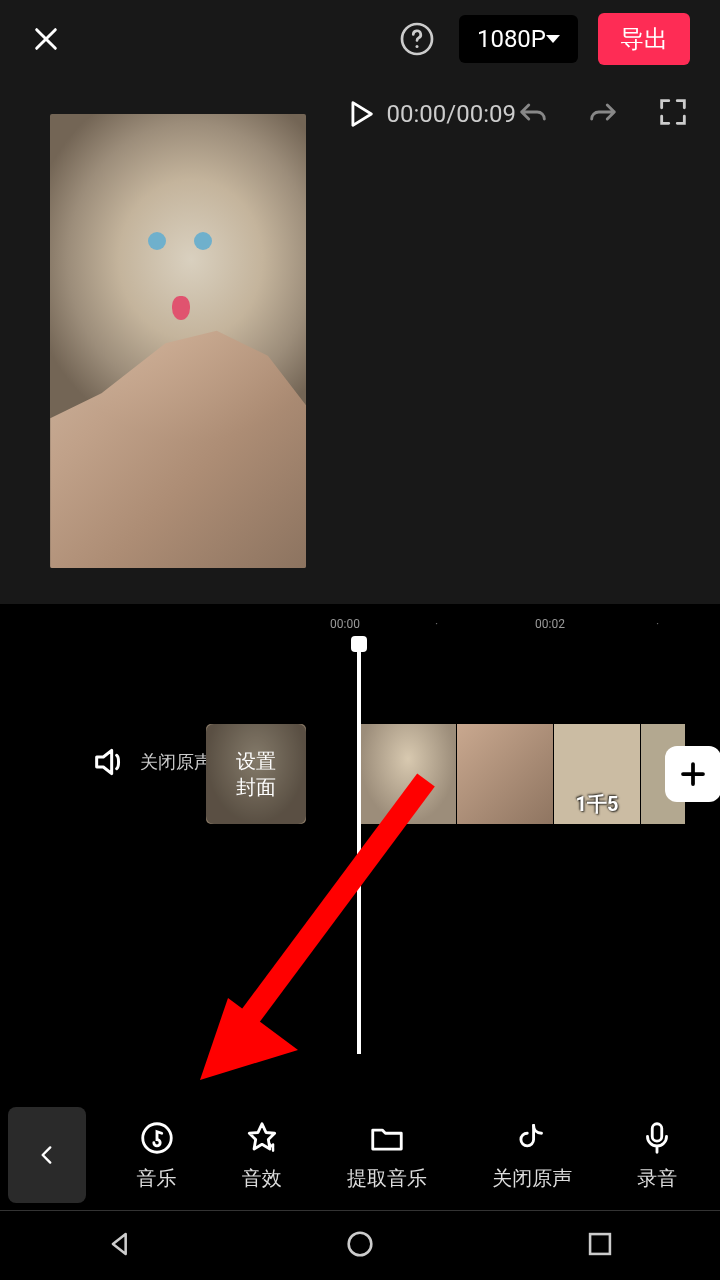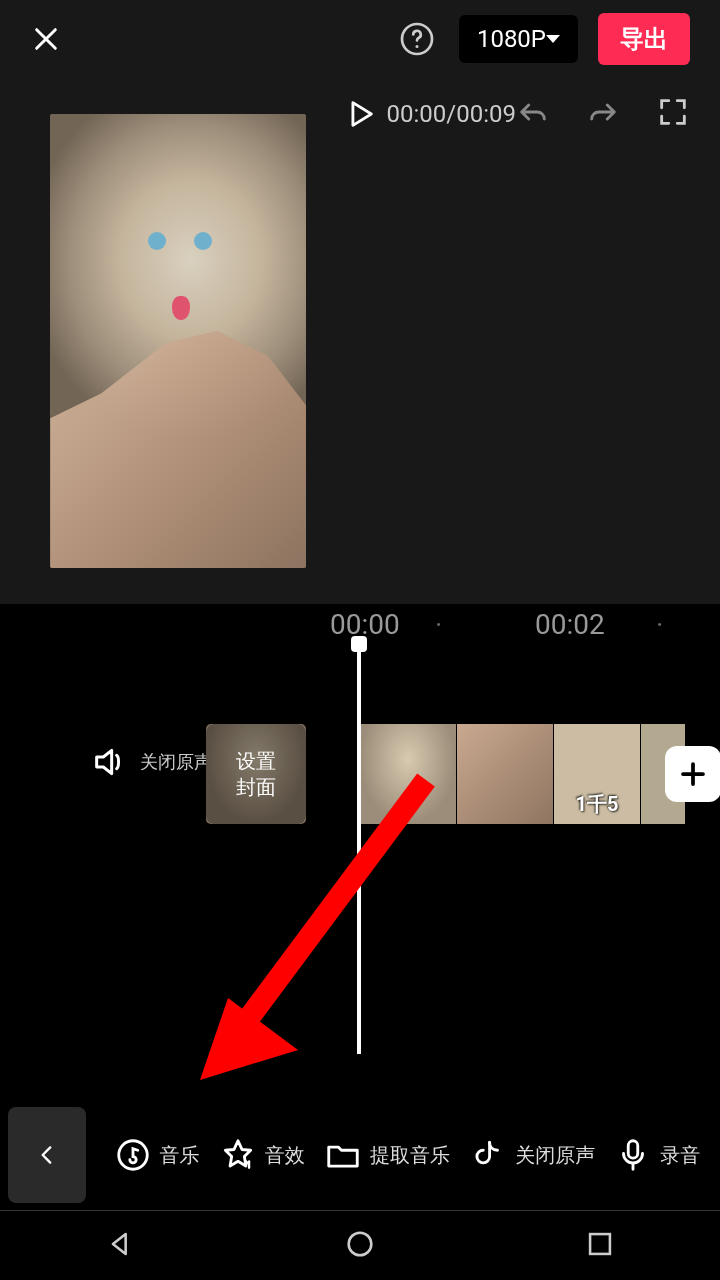--- a/index.html
+++ b/index.html
@@ -64,21 +64,21 @@
     border-left: 7px solid transparent;
     border-right: 7px solid transparent;
     border-top: 8px solid #fff;
   }
   .export-btn {
     background: #FE2C55;
     color: #fff;
     padding: 10px 22px;
     border-radius: 6px;
     font-size: 24px;
-    font-weight: 700;
+    font-weight: 400;
   }
   
   
   .preview-area {
     height: 526px;
     background: #181818;
     display: flex;
   }
   .preview-img {
     flex: 1;
@@ -161,21 +161,21 @@
   .timeline-area {
     background: #000;
     height: 480px;
     position: relative;
   }
   .tick-row {
     height: 40px;
     display: flex;
     align-items: center;
     color: #999;
-    font-size: 28px;
+    font-size: 12px;
     position: relative;
     padding-left: 45px;
   }
   .tick {
     position: absolute;
   }
   
   .playhead {
     position: absolute;
     left: 357px;
@@ -338,20 +338,21 @@
     justify-content: center;
   }
   .tb-items {
     flex: 1;
     display: flex;
     justify-content: space-around;
     padding: 0 10px;
   }
   .tb-item {
     display: flex;
+    flex-direction: column;
     align-items: center;
     gap: 8px;
     color: #ddd;
   }
   .tb-item svg {
     width: 38px;
     height: 38px;
   }
   .tb-item span {
     font-size: 20px;

